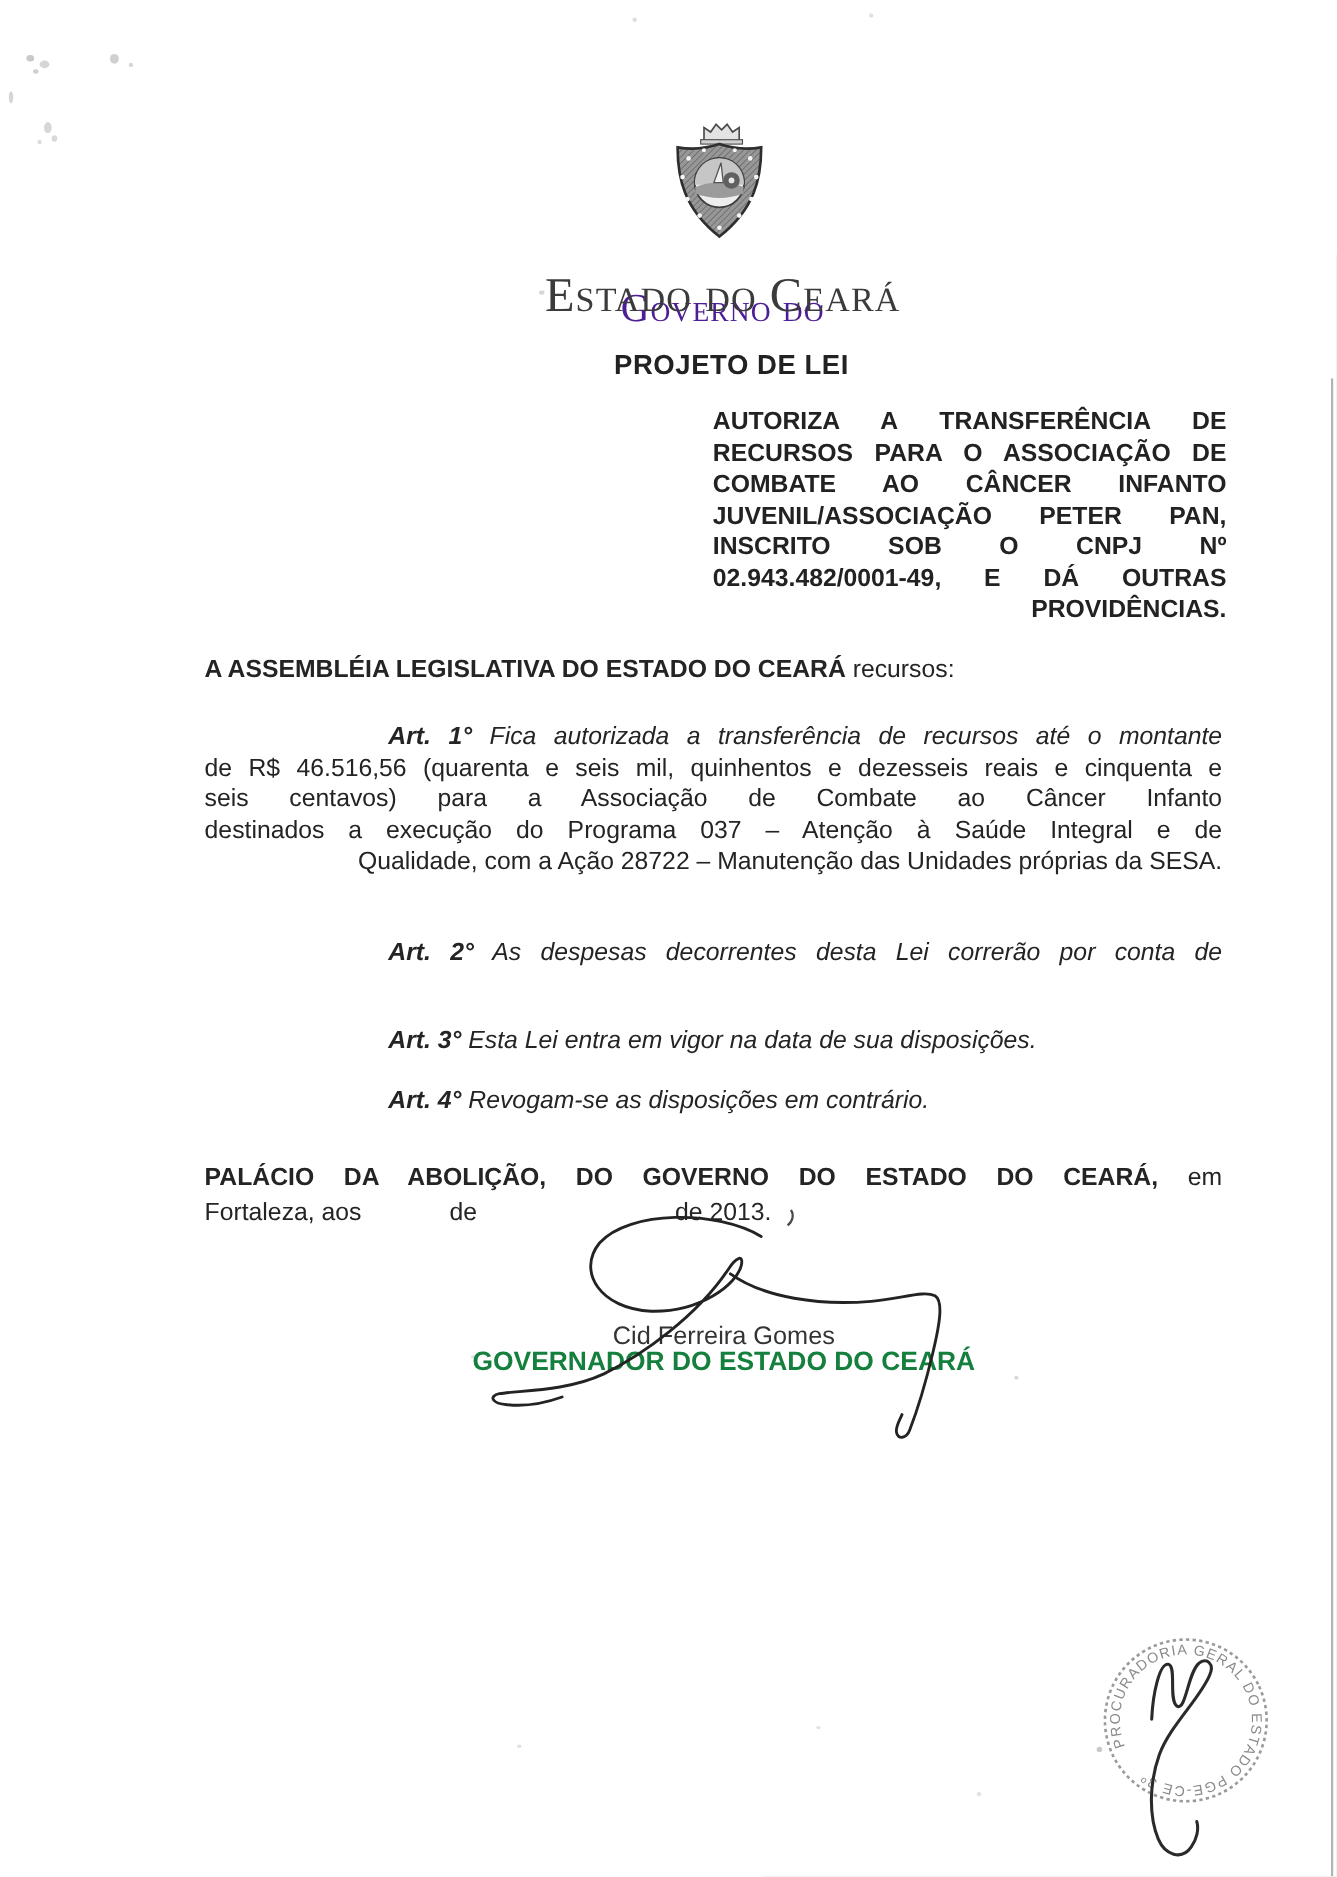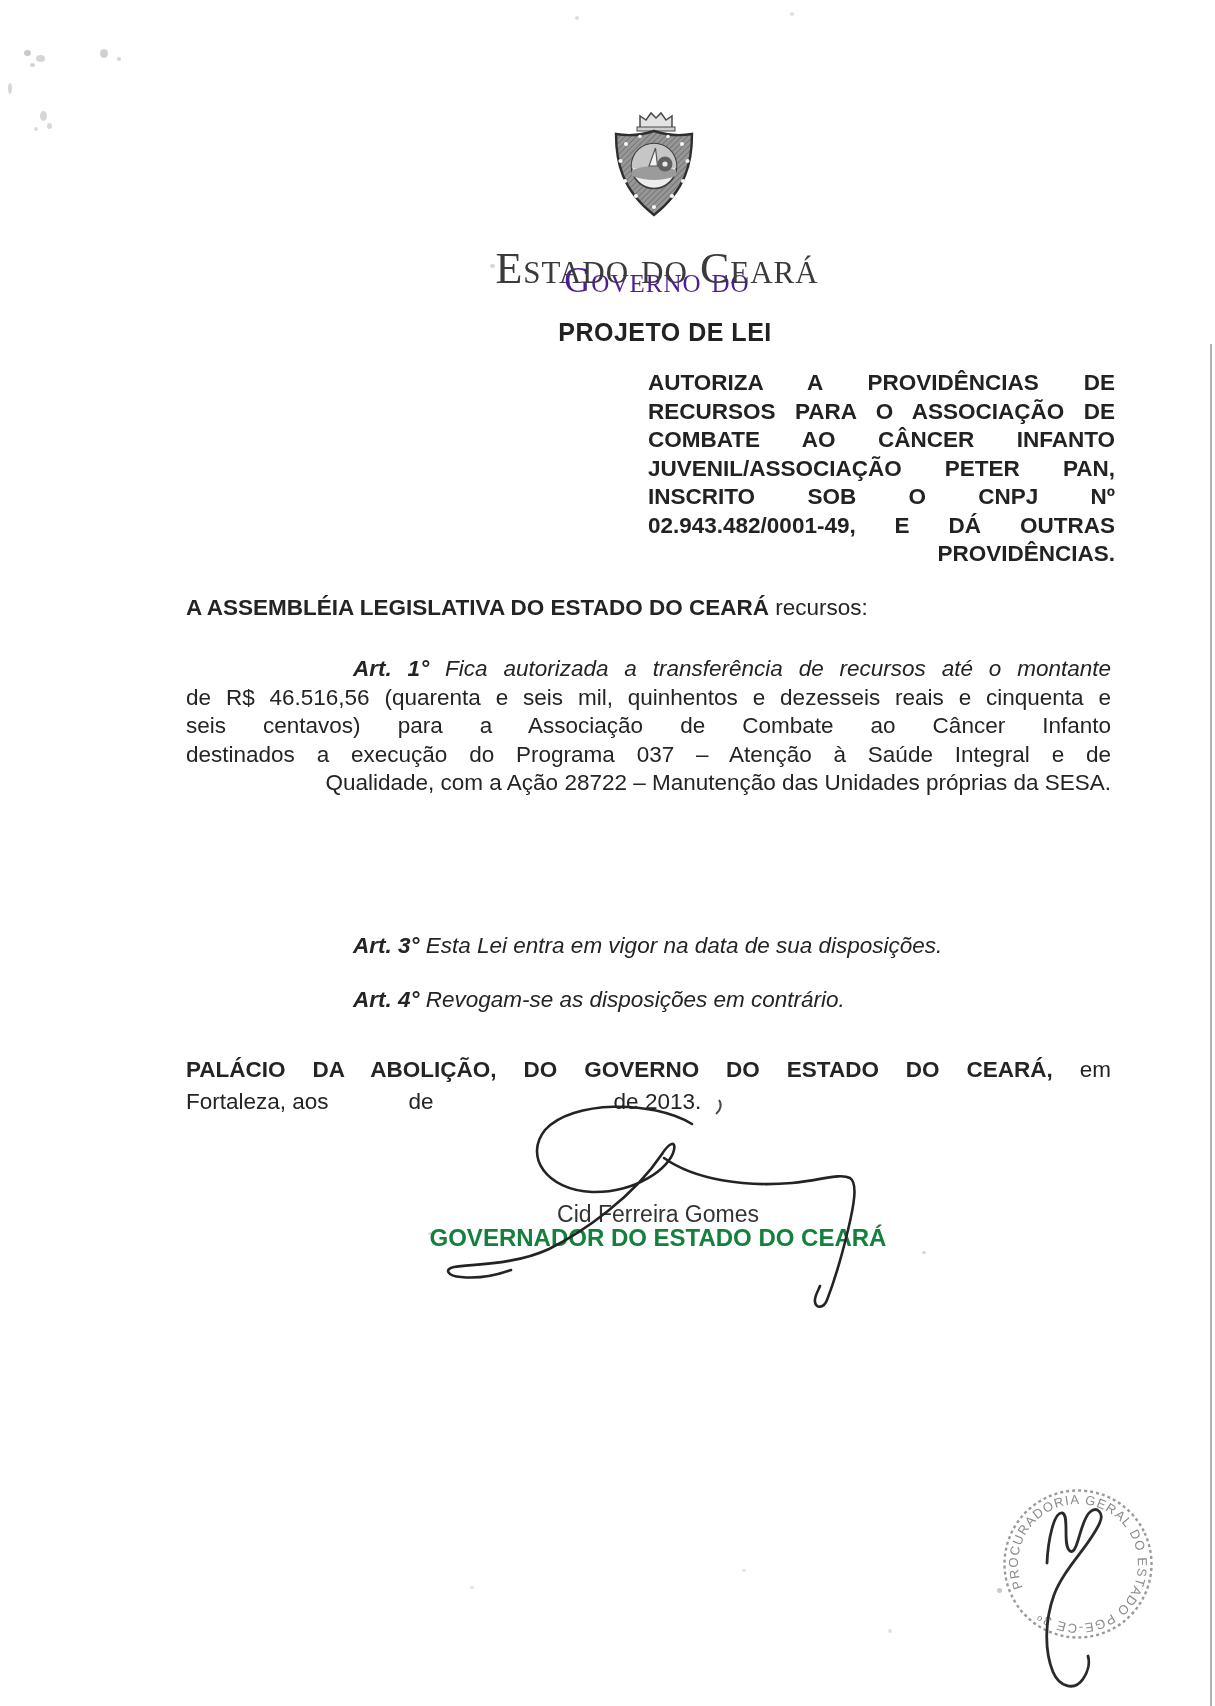--- a/index.html
+++ b/index.html
@@ -99,21 +99,21 @@
         <circle cx="34" cy="32.5" r="1.8"></circle>
       </g>
     </g>
   </svg>
 
   <div class="abs" id="gov-line1">Governo do</div>
   <div class="abs" id="gov-line2">Estado do Ceará</div>
   <div class="abs" id="doc-type">PROJETO DE LEI</div>
 
   <div class="abs" id="ementa">
-    <div class="jline">AUTORIZA A PROVIDÊNCIAS DE</div>
+    <div class="jline">AUTORIZA A TRANSFERÊNCIA DE</div>
     <div class="jline">RECURSOS PARA O ASSOCIAÇÃO DE</div>
     <div class="jline">COMBATE AO CÂNCER INFANTO</div>
     <div class="jline">JUVENIL/ASSOCIAÇÃO PETER PAN,</div>
     <div class="jline">INSCRITO SOB O CNPJ Nº</div>
     <div class="jline">02.943.482/0001-49, E DÁ OUTRAS</div>
     <div class="lline">PROVIDÊNCIAS.</div>
   </div>
 
   <div class="abs bodyblock" id="preamble">
     <b>A ASSEMBLÉIA LEGISLATIVA DO ESTADO DO CEARÁ</b>
@@ -125,20 +125,24 @@
       <b>Art. 1°</b>
       <span>Fica autorizada a transferência de recursos até o montante</span>
     </div>
     <div class="jline">de R$ 46.516,56 (quarenta e seis mil, quinhentos e dezesseis reais e cinquenta e</div>
     <div class="jline">seis centavos) para a Associação de Combate ao Câncer Infanto</div>
     <div class="jline">destinados a execução do Programa 037 – Atenção à Saúde Integral e de</div>
     <div class="lline">Qualidade, com a Ação 28722 – Manutenção das Unidades próprias da SESA.</div>
   </div>
 
   <div class="abs bodyblock" id="art2">
+    <div class="jline indent1">
+      <b>Art. 2°</b>
+      <span>As despesas decorrentes desta Lei correrão por conta de</span>
+    </div>
   </div>
 
   <div class="abs bodyblock indent1" id="art3">
     <b>Art. 3°</b>
     <span>Esta Lei entra em vigor na data de sua disposições.</span>
   </div>
 
   <div class="abs bodyblock indent1" id="art4">
     <b>Art. 4°</b>
     <span>Revogam-se as disposições em contrário.</span>

